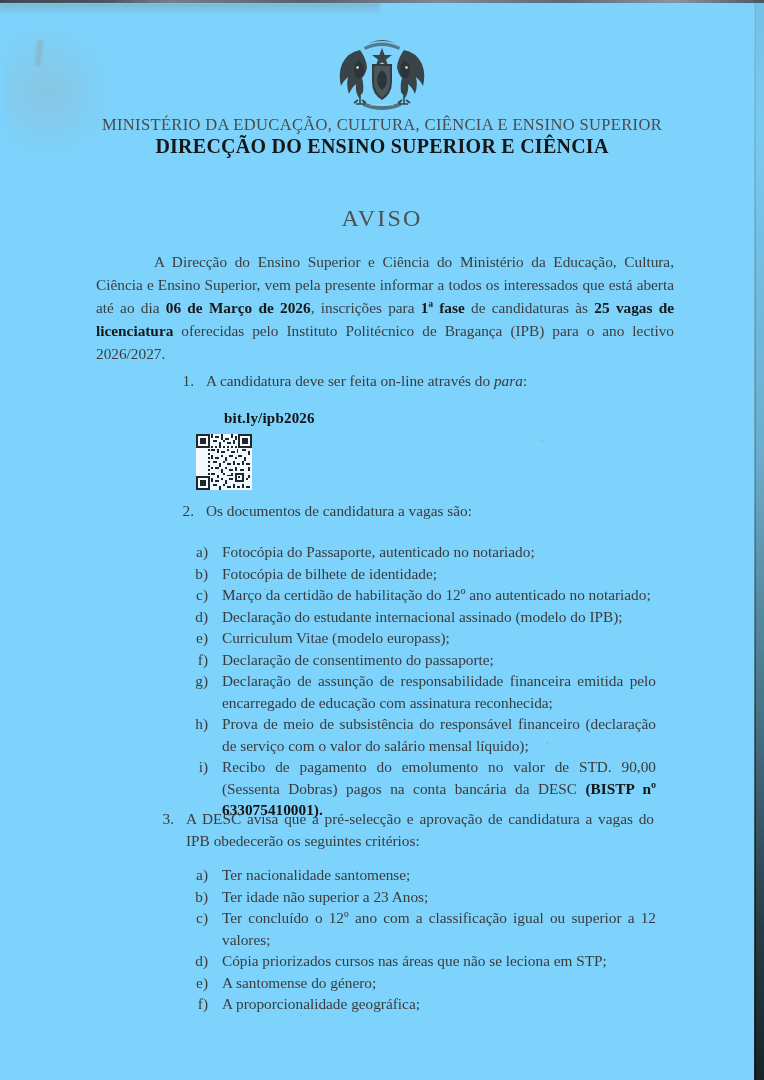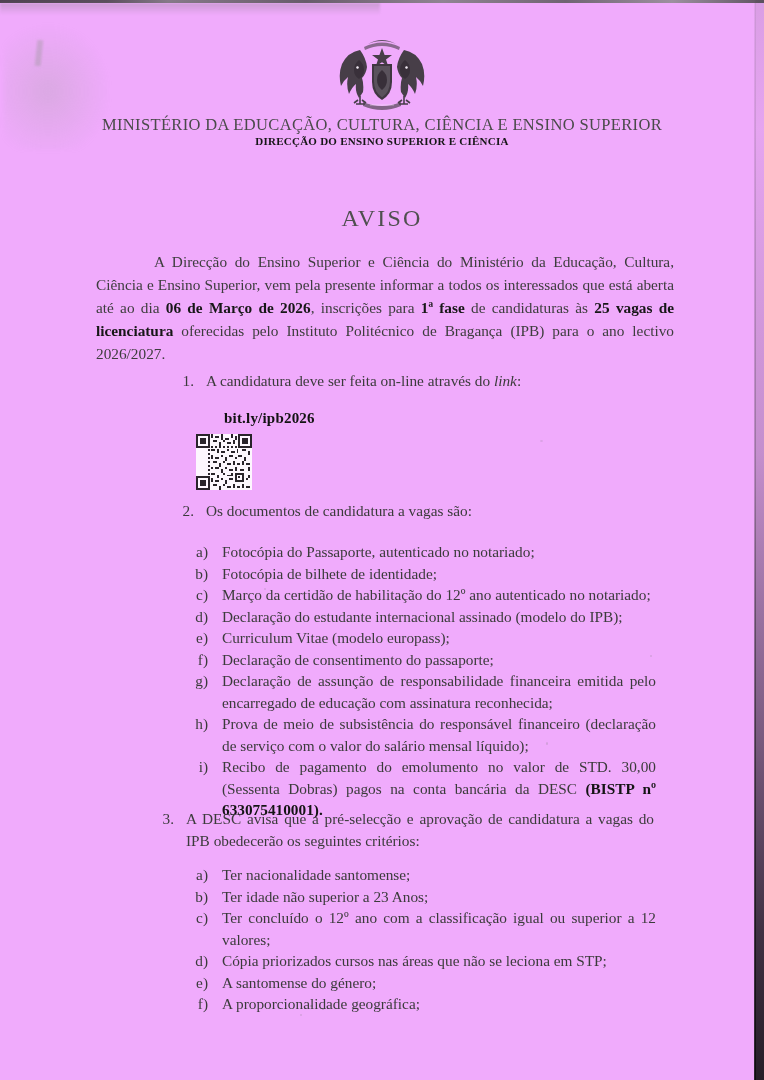--- a/index.html
+++ b/index.html
@@ -4,21 +4,21 @@
 <style>
   html, body {
     margin: 0;
     padding: 0;
     background: #ffffff;
   }
   .page {
     position: relative;
     width: 764px;
     height: 1080px;
-    background: #f0abfc;
+    background: #7dd3fc;
     overflow: hidden;
     font-family: "Liberation Serif", "DejaVu Serif", serif;
     color: #1d1d1d;
   }
 
   
   .scan-top-edge {
     position: absolute;
     top: 0; left: 0;
     width: 764px; height: 3px;
@@ -100,21 +100,21 @@
     white-space: nowrap;
   }
   .hdr-line1 {
     top: 115px;
     font-size: 16.5px;
     letter-spacing: .35px;
     color: #4a4a4a;
   }
   .hdr-line2 {
     top: 135px;
-    font-size: 11px;
+    font-size: 20px;
     font-weight: bold;
     letter-spacing: .25px;
     color: #161616;
   }
 
   
   .aviso {
     position: absolute;
     top: 205px;
     left: 0; right: 0;
@@ -264,21 +264,21 @@
 
   <div class="hdr hdr-line1">MINISTÉRIO DA EDUCAÇÃO, CULTURA, CIÊNCIA E ENSINO SUPERIOR</div>
   <div class="hdr hdr-line2">DIRECÇÃO DO ENSINO SUPERIOR E CIÊNCIA</div>
 
   <div class="aviso">AVISO</div>
 
   <div class="intro"><span>A Direcção do Ensino Superior e Ciência do Ministério da Educação, Cultura, Ciência e Ensino Superior, vem pela presente informar a todos os interessados que está aberta até ao dia </span><b>06 de Março de 2026</b><span>, inscrições para </span><b>1ª fase</b><span> de candidaturas às </span><b>25 vagas de licenciatura</b><span> oferecidas pelo Instituto Politécnico de Bragança (IPB) para o ano lectivo 2026/2027.</span></div>
 
   <div class="num-item item1">
     <span class="marker">1.</span>
-    <span class="body"><span>A candidatura deve ser feita on-line através do </span><i>link</i><span>:</span></span>
+    <span class="body"><span>A candidatura deve ser feita on-line através do </span><i>para</i><span>:</span></span>
   </div>
 
   <div class="link-label">bit.ly/ipb2026</div>
   <svg class="qr" viewBox="0 0 29 29" shape-rendering="crispEdges">
     <rect width="29" height="29" fill="#ffffff"></rect>
     <g fill="#1a1a1a">
 
       <rect x="0" y="0" width="7" height="1"></rect>
         <rect x="0" y="6" width="7" height="1"></rect>
       <rect x="0" y="0" width="1" height="7"></rect>
@@ -417,21 +417,21 @@
     <div class="li wide">
       <span class="mk">g)</span>
       <span>Declaração de assunção de responsabilidade financeira emitida pelo encarregado de educação com assinatura reconhecida;</span>
     </div>
     <div class="li wide">
       <span class="mk">h)</span>
       <span>Prova de meio de subsistência do responsável financeiro (declaração de serviço com o valor do salário mensal líquido);</span>
     </div>
     <div class="li wide">
       <span class="mk">i)</span>
-      <span>Recibo de pagamento do emolumento no valor de STD. 30,00 (Sessenta Dobras) pagos na conta bancária da DESC </span><b>(BISTP nº 633075410001).</b>
+      <span>Recibo de pagamento do emolumento no valor de STD. 90,00 (Sessenta Dobras) pagos na conta bancária da DESC </span><b>(BISTP nº 633075410001).</b>
     </div>
   </div>
 
   <div class="num-item item3">
     <span class="marker">3.</span>
     <span class="body">A DESC avisa que a pré-selecção e aprovação de candidatura a vagas do IPB obedecerão os seguintes critérios:</span>
   </div>
 
   <div class="sublist sublist-crit">
     <div class="li">

